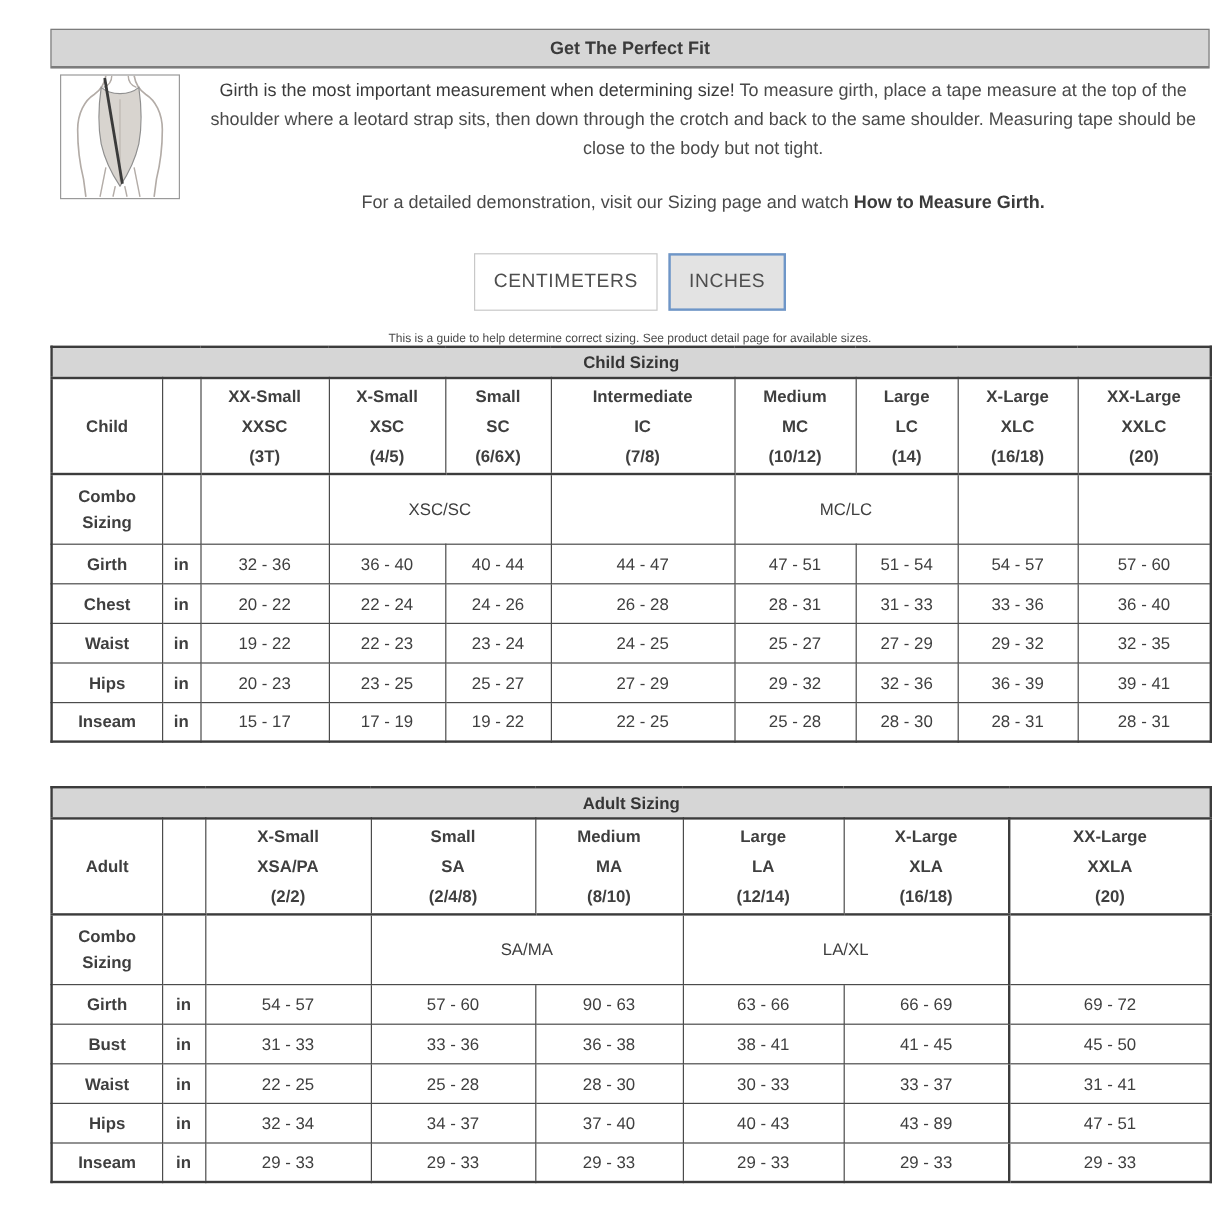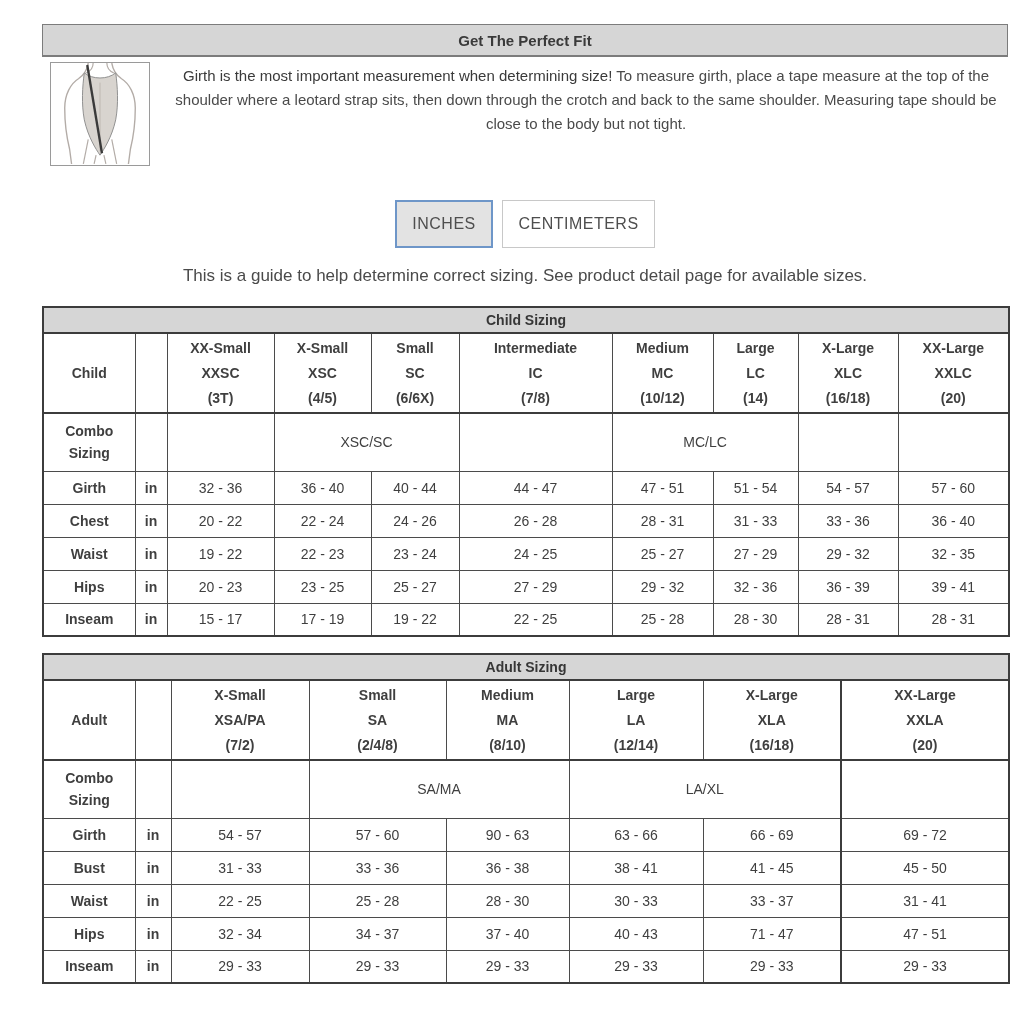--- a/index.html
+++ b/index.html
@@ -38,30 +38,30 @@
   
   .buttons { display: flex; justify-content: center; gap: 9px; margin-top: 34px; }
   .btn {
     height: 48px; display: flex; align-items: center; justify-content: center;
     font-size: 16px; letter-spacing: .5px; color: #4e4e4e; cursor: pointer;
     font-family: "Liberation Sans", sans-serif;
   }
   .btn-inches  { width: 98px;  background: #e3e3e3; border: 2px solid #6e96c8; }
   .btn-cm      { width: 153px; background: #ffffff; border: 1px solid #c8c8c8; }
 
-  .note { text-align: center; font-size: 17px; margin-top: 18px; color: #4a4a4a; }
+  .note { text-align: center; font-size: 10px; margin-top: 18px; color: #4a4a4a; }
 
   
   table.size-table {
     border-collapse: collapse; table-layout: fixed;
     width: 966px;
     border: 2px solid #3c3c3c;
   }
-  .child-table { margin-top: 20px; }
-  .adult-table { margin-top: 16px; }
+  .child-table { }
+  .adult-table { margin-top: 36px; }
   .size-table td {
     border: 1px solid #4b4b4b;
     text-align: center; vertical-align: middle;
     font-size: 14px; color: #3f3f3f;
     overflow: hidden;
   }
   td.title-cell {
     background: #d6d6d6; font-weight: bold; font-size: 14px; color: #363636;
     height: 26px; border-bottom: 2px solid #3c3c3c;
   }
@@ -98,26 +98,27 @@
         <path d="M62,78 L67,103" fill="none" stroke="#b3aca7" stroke-width="1.2"></path>
         <path d="M46,94 L44,103" fill="none" stroke="#b3aca7" stroke-width="1.2"></path>
         <path d="M54,94 L56,103" fill="none" stroke="#b3aca7" stroke-width="1.2"></path>
 
         <path d="M50,20 L50,90" fill="none" stroke="#bdb7b1" stroke-width="1"></path>
         <path d="M37,2 L52,92" fill="none" stroke="#3a3a3a" stroke-width="2.4"></path>
       </svg>
     </div>
     <div class="intro-text">
       <p class="intro-para"><span class="lead">Girth is the most important measurement when determining size!</span><span> To measure girth, place a tape measure at the top of the shoulder where a leotard strap sits, then down through the crotch and back to the same shoulder. Measuring tape should be close to the body but not tight.</span></p>
+      <p class="demo-line"><span>For a detailed demonstration, visit our Sizing page and watch </span><span class="demo-bold">How to Measure Girth.</span></p>
     </div>
   </div>
 
   <div class="buttons">
+    <div class="btn btn-cm">CENTIMETERS</div>
     <div class="btn btn-inches">INCHES</div>
-    <div class="btn btn-cm">CENTIMETERS</div>
   </div>
 
   <div class="note">This is a guide to help determine correct sizing. See product detail page for available sizes.</div>
 
   <table class="size-table child-table">
     <colgroup>
       <col style="width:92px">
         <col style="width:32px">
         <col style="width:107px">
         <col style="width:97px">
@@ -266,21 +267,21 @@
     <tbody>
         <tr>
       <td class="title-cell" colspan="8">Adult Sizing</td>
     </tr>
     <tr class="head-row">
       <td class="row-label">Adult</td>
       <td></td>
       <td>
             <span class="l">X-Small</span>
             <span class="l">XSA/PA</span>
-            <span class="l">(7/2)</span>
+            <span class="l">(2/2)</span>
           </td>
       <td>
             <span class="l">Small</span>
             <span class="l">SA</span>
             <span class="l">(2/4/8)</span>
           </td>
       <td>
             <span class="l">Medium</span>
             <span class="l">MA</span>
             <span class="l">(8/10)</span>
@@ -342,21 +343,21 @@
       <td>33 - 37</td>
       <td class="thick-left">31 - 41</td>
     </tr>
     <tr class="data-row">
       <td class="row-label">Hips</td>
       <td class="unit">in</td>
       <td>32 - 34</td>
       <td>34 - 37</td>
       <td>37 - 40</td>
       <td>40 - 43</td>
-      <td>71 - 47</td>
+      <td>43 - 89</td>
       <td class="thick-left">47 - 51</td>
     </tr>
     <tr class="data-row">
       <td class="row-label">Inseam</td>
       <td class="unit">in</td>
       <td>29 - 33</td>
       <td>29 - 33</td>
       <td>29 - 33</td>
       <td>29 - 33</td>
       <td>29 - 33</td>

